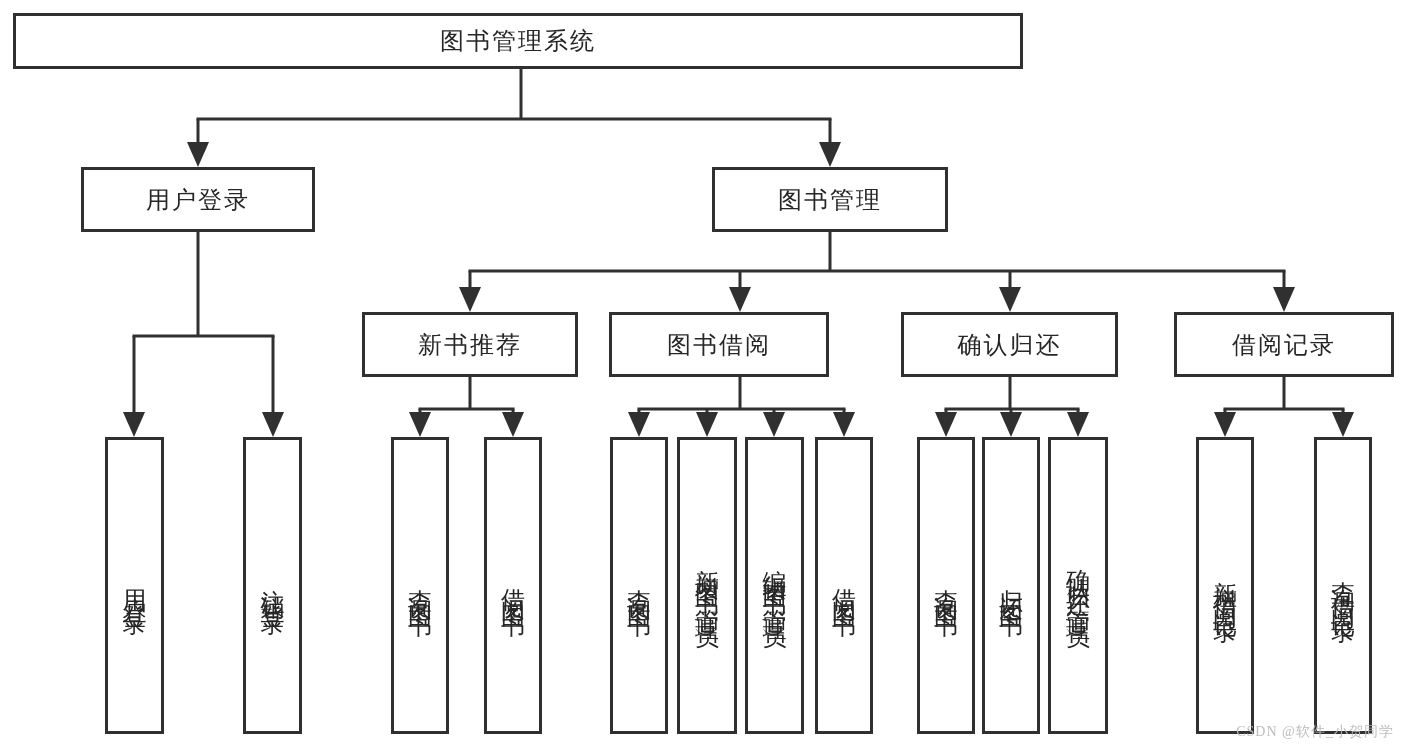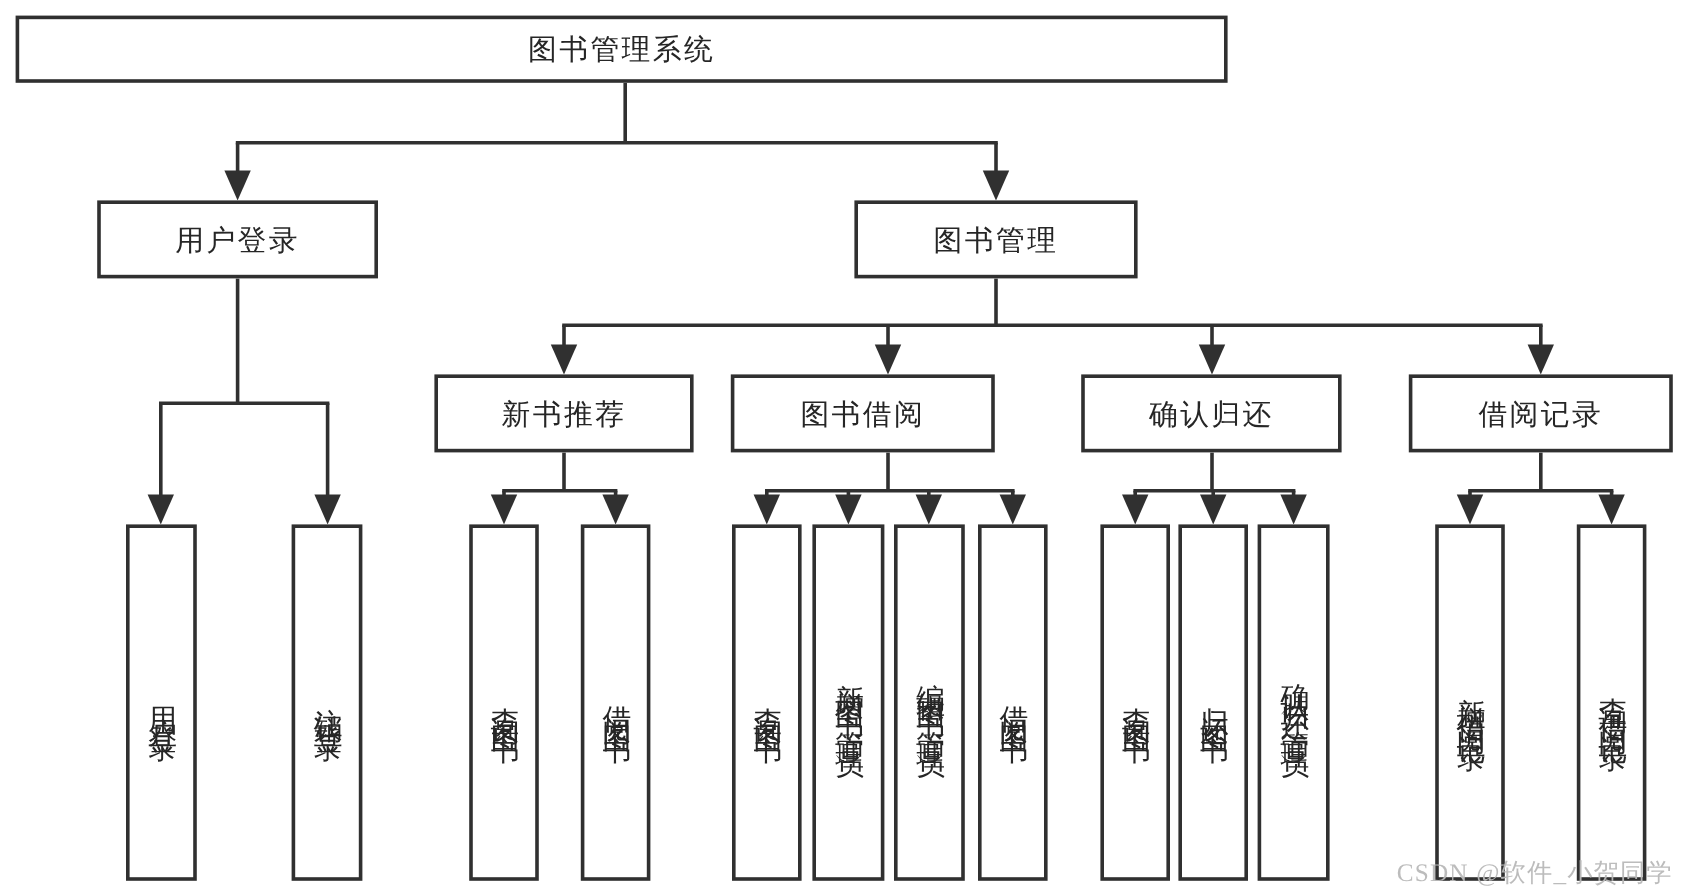--- a/index.html
+++ b/index.html
@@ -13,21 +13,21 @@
     border:3px solid var(--line,#303030);
     display:flex;align-items:center;justify-content:center;
     color:var(--text,#262626);font-size:24px;letter-spacing:2px;white-space:nowrap;
   }
   .box.v{
     writing-mode:vertical-rl;text-orientation:mixed;
     font-size:24px;letter-spacing:8px;line-height:1;
   }
   .watermark{
     position:absolute;right:11px;bottom:6px;
-    color:var(--watermark,#b9b9b9);font-size:21px;letter-spacing:1px;opacity:.95;
+    color:var(--watermark,#b9b9b9);font-size:14px;letter-spacing:1px;opacity:.95;
     white-space:nowrap;
   }
 </style>
 </head>
 <body>
 
 <div class="canvas">
 
   <svg id="connector-svg" width="1405" height="747" viewBox="0 0 1405 747">
       <line x1="521" y1="69" x2="521" y2="119" stroke="#303030" stroke-width="3"></line>

